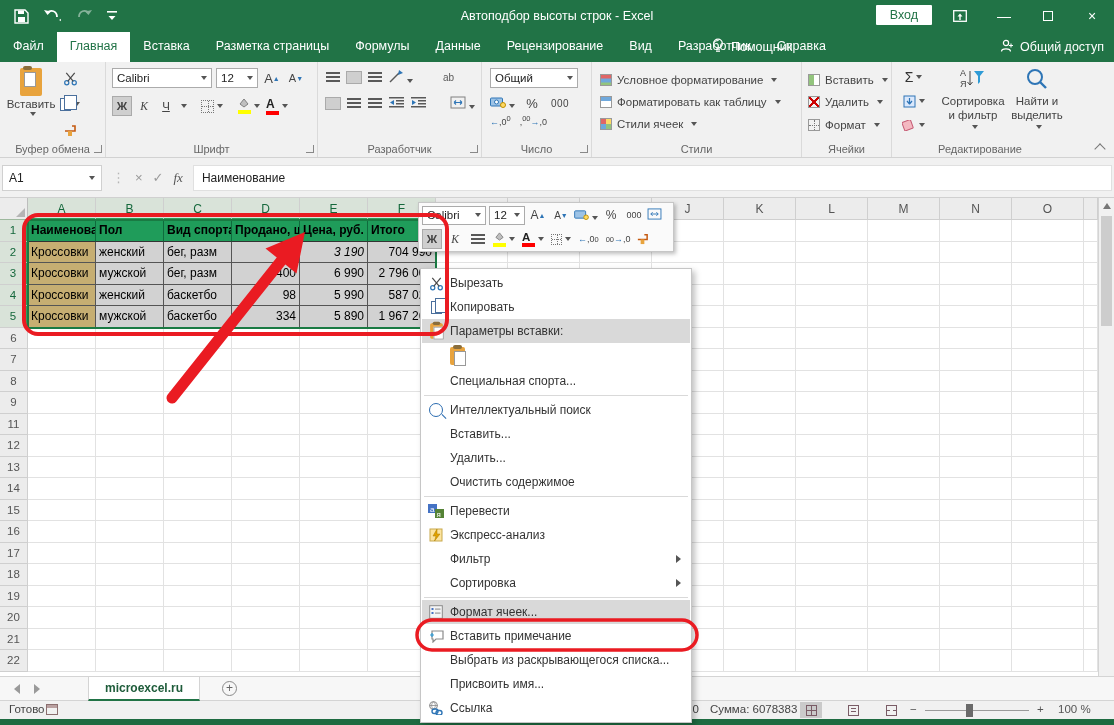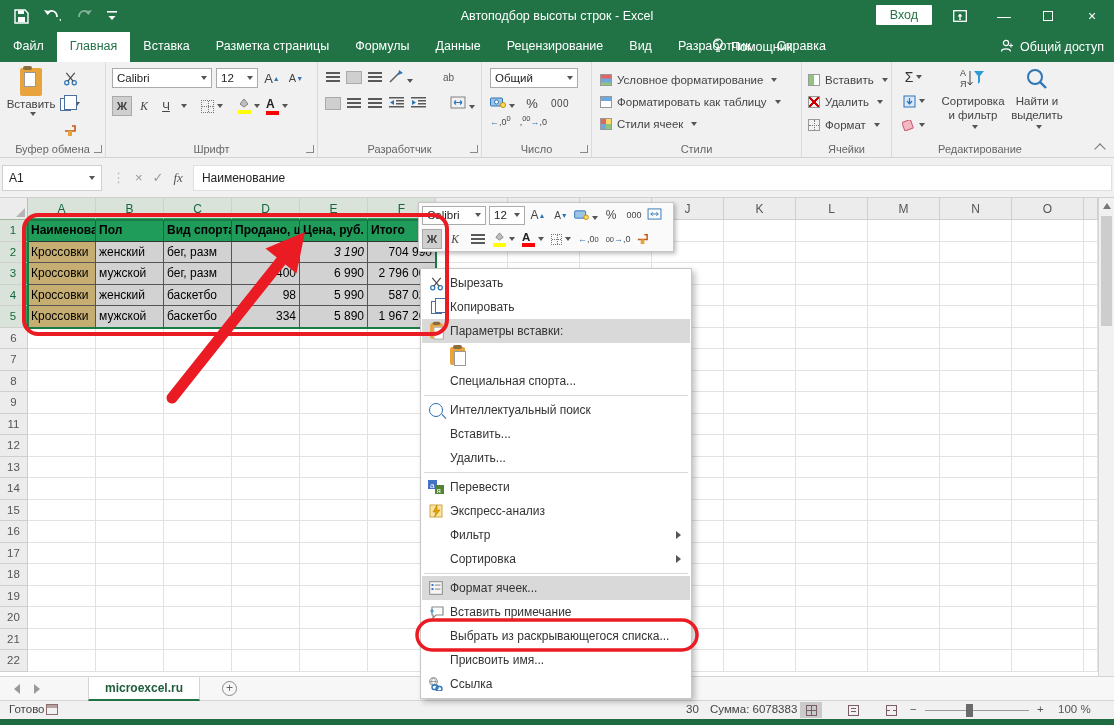--- a/index.html
+++ b/index.html
@@ -946,20 +946,24 @@
       <span class="mlabel">Интеллектуальный поиск</span>
     </li>
     <li class="mi">
       <span class="micon"></span>
       <span class="mlabel">Вставить...</span>
     </li>
     <li class="mi">
       <span class="micon"></span>
       <span class="mlabel">Удалить...</span>
     </li>
+    <li class="mi">
+      <span class="micon"></span>
+      <span class="mlabel">Очистить содержимое</span>
+    </li>
     <li class="msep"></li>
     <li class="mi">
       <span class="micon">
         <svg width="16" height="14" viewBox="0 0 16 14">
           <rect x="0" y="0" width="9" height="9" fill="#4472c4"></rect>
           <text x="2" y="7.5" font-size="8" fill="#fff">a</text>
           <rect x="7" y="5" width="9" height="9" fill="#548235"></rect>
           <text x="8.5" y="12.5" font-size="8" fill="#fff">я</text>
         </svg>
       </span>

